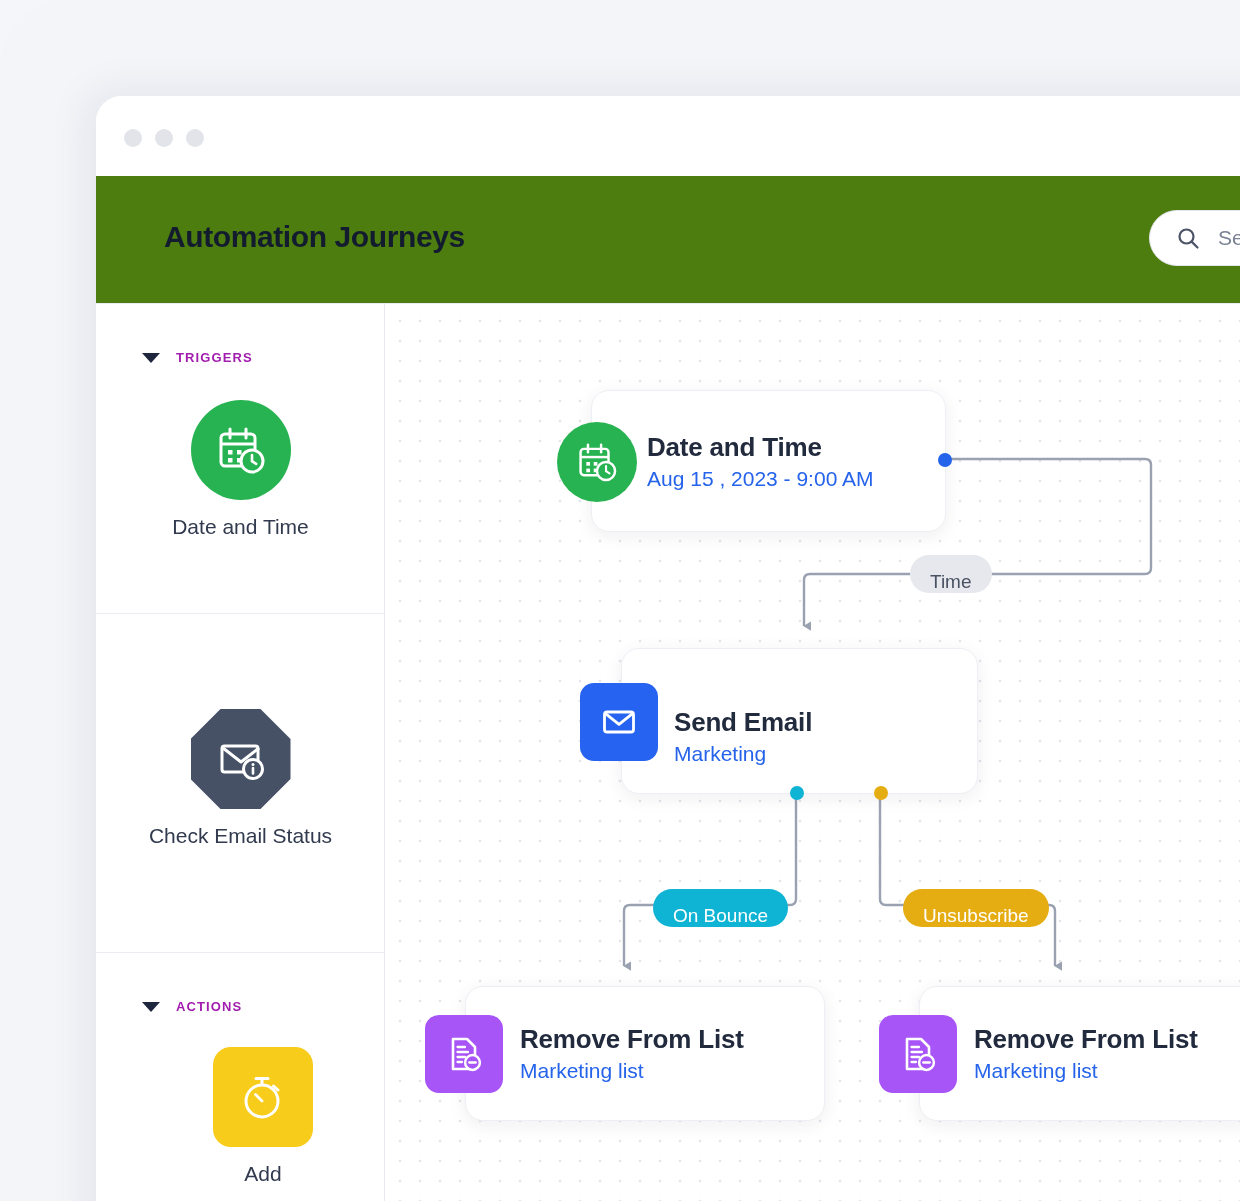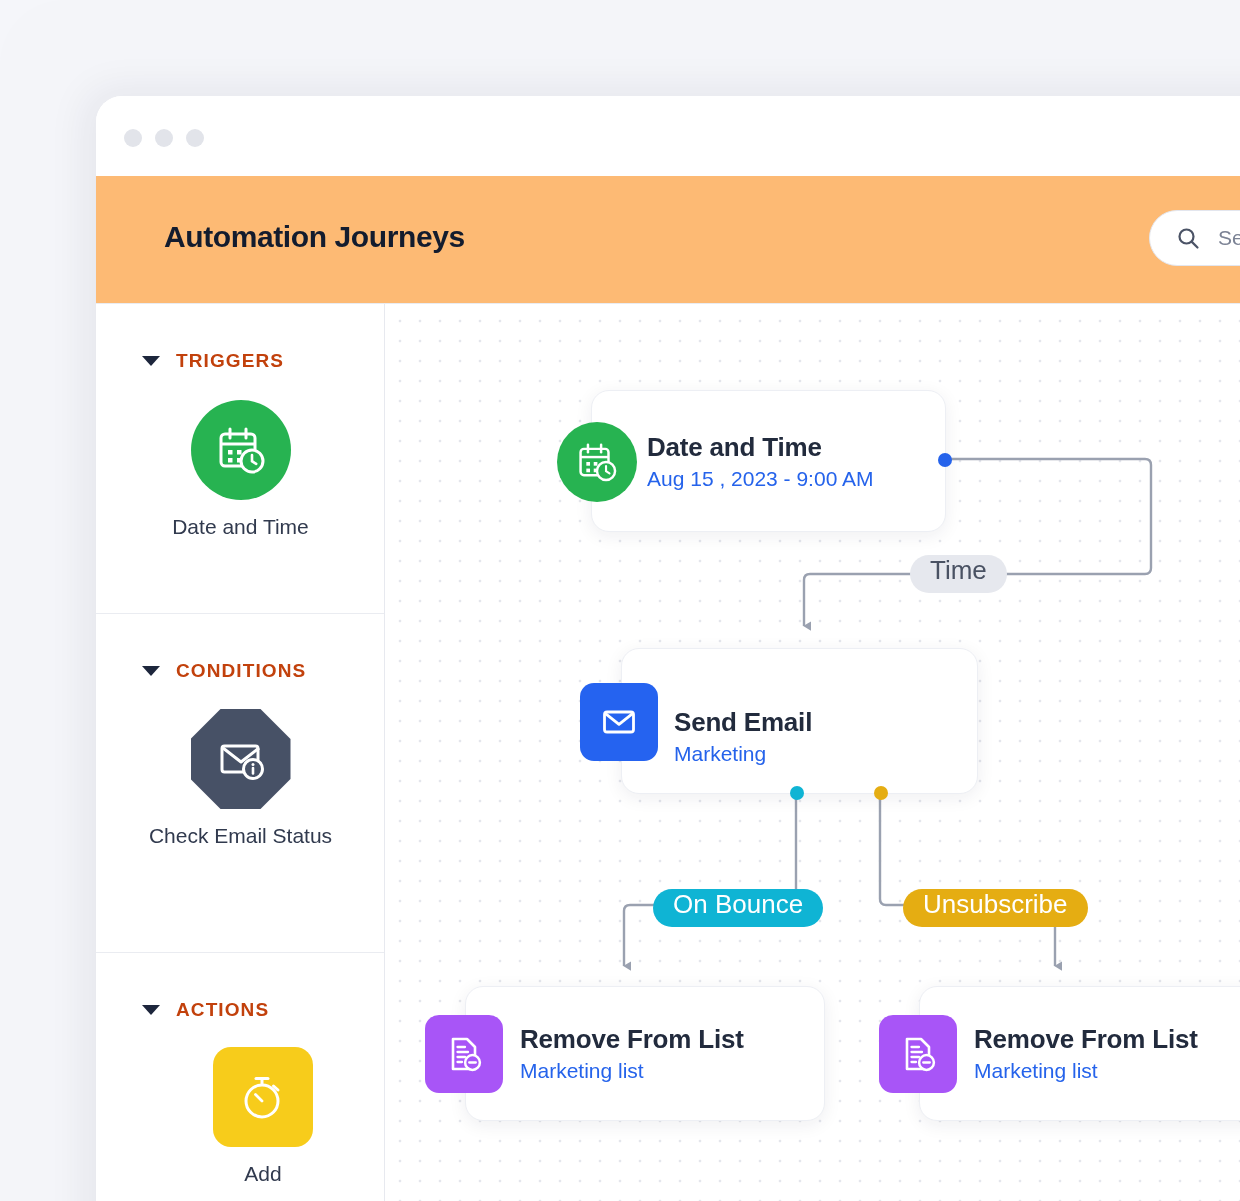--- a/index.html
+++ b/index.html
@@ -44,21 +44,21 @@
     background: #e2e4ea;
   }
   .win-dot.d1 { left: 124px; }
   .win-dot.d2 { left: 155px; }
   .win-dot.d3 { left: 186px; }
 
   
   #app-header {
     position: absolute; left: 96px; top: 176px;
     width: 1144px; height: 128px;
-    background: #fdba74;
+    background: #4d7c0f;
     border-bottom: 1px solid #eaecf1;
   }
   #page-title {
     position: absolute; left: 68px; top: 44px;
     font-size: 30px; font-weight: 700; letter-spacing: -0.4px;
     color: #131c2e;
     white-space: nowrap;
   }
   #search-box {
     position: absolute; left: 1053px; top: 34px;
@@ -95,22 +95,22 @@
     display: flex; align-items: center; gap: 16px;
     padding-left: 46px; padding-top: 46px;
   }
   .caret {
     width: 0; height: 0;
     border-left: 9px solid transparent;
     border-right: 9px solid transparent;
     border-top: 10px solid #1d263c;
   }
   .section-title {
-    font-size: 19px; font-weight: 700; letter-spacing: 1.1px;
-    color: #c2410c;
+    font-size: 13px; font-weight: 700; letter-spacing: 1.1px;
+    color: #a21caf;
   }
 
   .palette-item {
     position: absolute; left: 0; width: 289px;
     display: flex; flex-direction: column; align-items: center;
   }
   .palette-item .label {
     margin-top: 14px;
     font-size: 21px; color: #313a4e; text-align: center; line-height: 1.28;
   }
@@ -162,24 +162,24 @@
   .node-sub {
     font-size: 21px; color: #2563eb; margin-top: 4px; white-space: nowrap;
   }
 
   .port {
     position: absolute; width: 14px; height: 14px; border-radius: 50%;
   }
 
   .pill {
     position: absolute;
-    display: flex; align-items: flex-start; justify-content: center;
+    display: flex; align-items: flex-end; justify-content: center;
     height: 38px; padding: 0 20px;
     border-radius: 19px;
-    font-size: 26px;
+    font-size: 19px;
     white-space: nowrap;
   }
   .pill.gray { background: #e6e8ee; color: #4a5263; }
   .pill.cyan { background: #0fb4d4; color: #ffffff; }
   .pill.amber { background: #e5ad12; color: #ffffff; }
 </style>
 </head>
 <body>
 
 <div id="backdrop-card"></div>
@@ -227,24 +227,20 @@
           <rect x="24" y="36" width="4.5" height="4.5" fill="#fff"></rect>
           <circle cx="39" cy="39" r="11" fill="#27b351" stroke="#fff" stroke-width="3"></circle>
           <path d="M39 33v6.2l4.2 2.6" stroke="#fff" stroke-width="2.6" stroke-linecap="round"></path>
         </svg>
       </div>
       <div class="label">Date and Time</div>
     </div>
   </div>
 
   <div class="side-section s2">
-    <div class="section-head">
-      <span class="caret"></span>
-      <span class="section-title">CONDITIONS</span>
-    </div>
     <div class="palette-item" style="top:95px;">
       <div class="pal-octagon" style="background:#475166;">
         <svg width="54" height="54" viewBox="0 0 54 54" fill="none">
           <rect x="8" y="14" width="36" height="26" rx="2.5" stroke="#fff" stroke-width="3"></rect>
           <path d="M9 16l18 14 18-14" stroke="#fff" stroke-width="3" stroke-linejoin="round" fill="none"></path>
           <circle cx="39" cy="37" r="9.5" fill="#475166" stroke="#fff" stroke-width="3"></circle>
           <circle cx="39" cy="32.6" r="1.5" fill="#fff"></circle>
           <line x1="39" y1="36" x2="39" y2="41.5" stroke="#fff" stroke-width="2.6" stroke-linecap="round"></line>
         </svg>
       </div>

